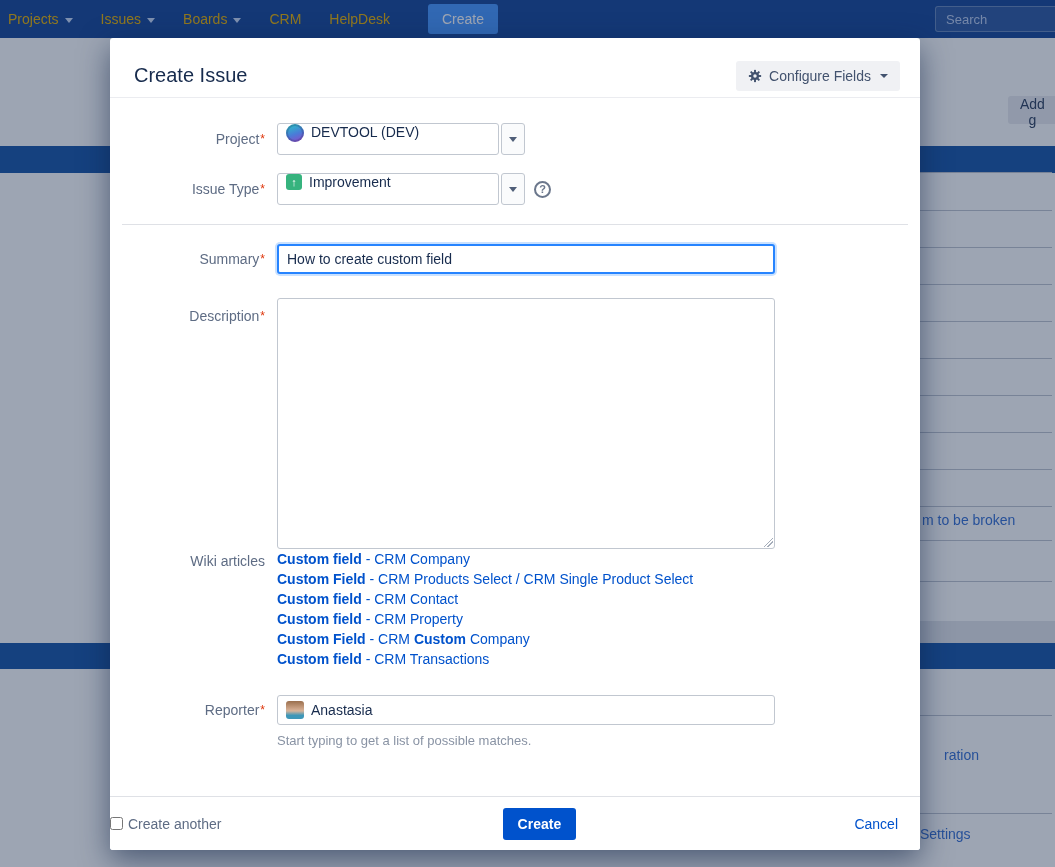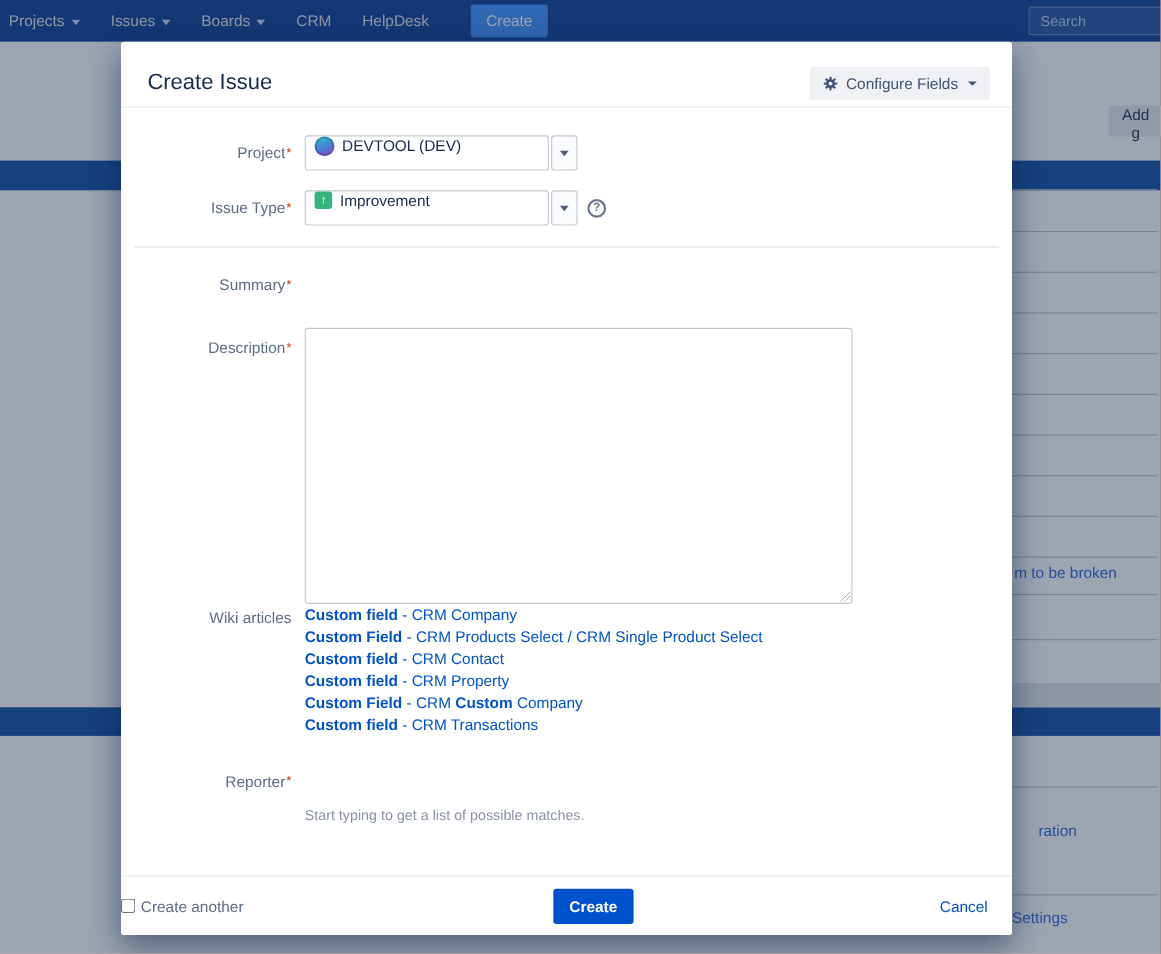--- a/index.html
+++ b/index.html
@@ -4,21 +4,21 @@
 <style>
   * { margin:0; padding:0; box-sizing:border-box; }
   html,body { background:#333; }
   body { font-family:"Liberation Sans", sans-serif; }
   #stage { position:relative; width:1055px; height:867px; overflow:hidden; background:#fff; margin:0 auto; }
 
   
   .backdrop { position:absolute; inset:0; z-index:0; }
   .topnav { position:absolute; left:0; top:0; width:100%; height:38px; background:#1B4A99;
             display:flex; align-items:center; padding-left:8px; }
-  .nav-item { display:flex; align-items:center; gap:6px; color:#e5e5e5; font-size:14px;
+  .nav-item { display:flex; align-items:center; gap:6px; color:#eab308; font-size:14px;
               margin-right:28px; cursor:pointer; white-space:nowrap; }
   .nav-caret { width:0; height:0; border-left:4px solid transparent; border-right:4px solid transparent;
                border-top:5px solid #CBDCF9; margin-top:2px; }
   .nav-create-btn { background:#4C9AFF; color:#fff; font-size:14px; border:none; border-radius:3px;
                     padding:7px 14px; margin-left:10px; cursor:pointer; }
   .nav-search { position:absolute; left:935px; top:6px; width:148px; height:26px;
                 background:rgba(255,255,255,0.10); border:1px solid rgba(255,255,255,0.28);
                 border-radius:3px; color:#E6EEFC; font-size:13px; padding:0 10px; outline:none; }
   .nav-search::placeholder { color:#BCCDEE; }
 
@@ -227,20 +227,23 @@
           <div class="help-icon">?</div>
         </div>
       </div>
 
       <hr class="hr">
 
       <div class="form-row row-summary">
         <div class="lbl">
           <span>Summary</span><span class="req">*</span>
         </div>
+        <div class="ctrl">
+          <input class="summary-input" value="How to create custom field" style="">
+        </div>
       </div>
 
       <div class="form-row row-desc">
         <div class="lbl">
           <span>Description</span><span class="req">*</span>
         </div>
         <div class="ctrl desc-area">
           <textarea class="desc-textarea" style=""></textarea>
           <div class="resize-grip"></div>
         </div>
@@ -257,20 +260,26 @@
             <a class="wiki-link"><b>Custom field</b><span> - CRM Property</span></a>
             <a class="wiki-link"><b>Custom Field</b><span> - CRM </span><b>Custom</b><span> Company</span></a>
             <a class="wiki-link"><b>Custom field</b><span> - CRM Transactions</span></a>
           </div>
       </div>
 
       <div class="form-row row-reporter">
         <div class="lbl">
           <span>Reporter</span><span class="req">*</span>
         </div>
+        <div class="ctrl">
+          <div class="reporter-input">
+            <span class="reporter-avatar"></span>
+            <span>Anastasia</span>
+          </div>
+        </div>
       </div>
       <div class="reporter-hint">Start typing to get a list of possible matches.</div>
 
     </div>
 
     <div class="modal-footer">
       <label class="create-another">
         <input type="checkbox" style="">
         <span>Create another</span>
       </label>

